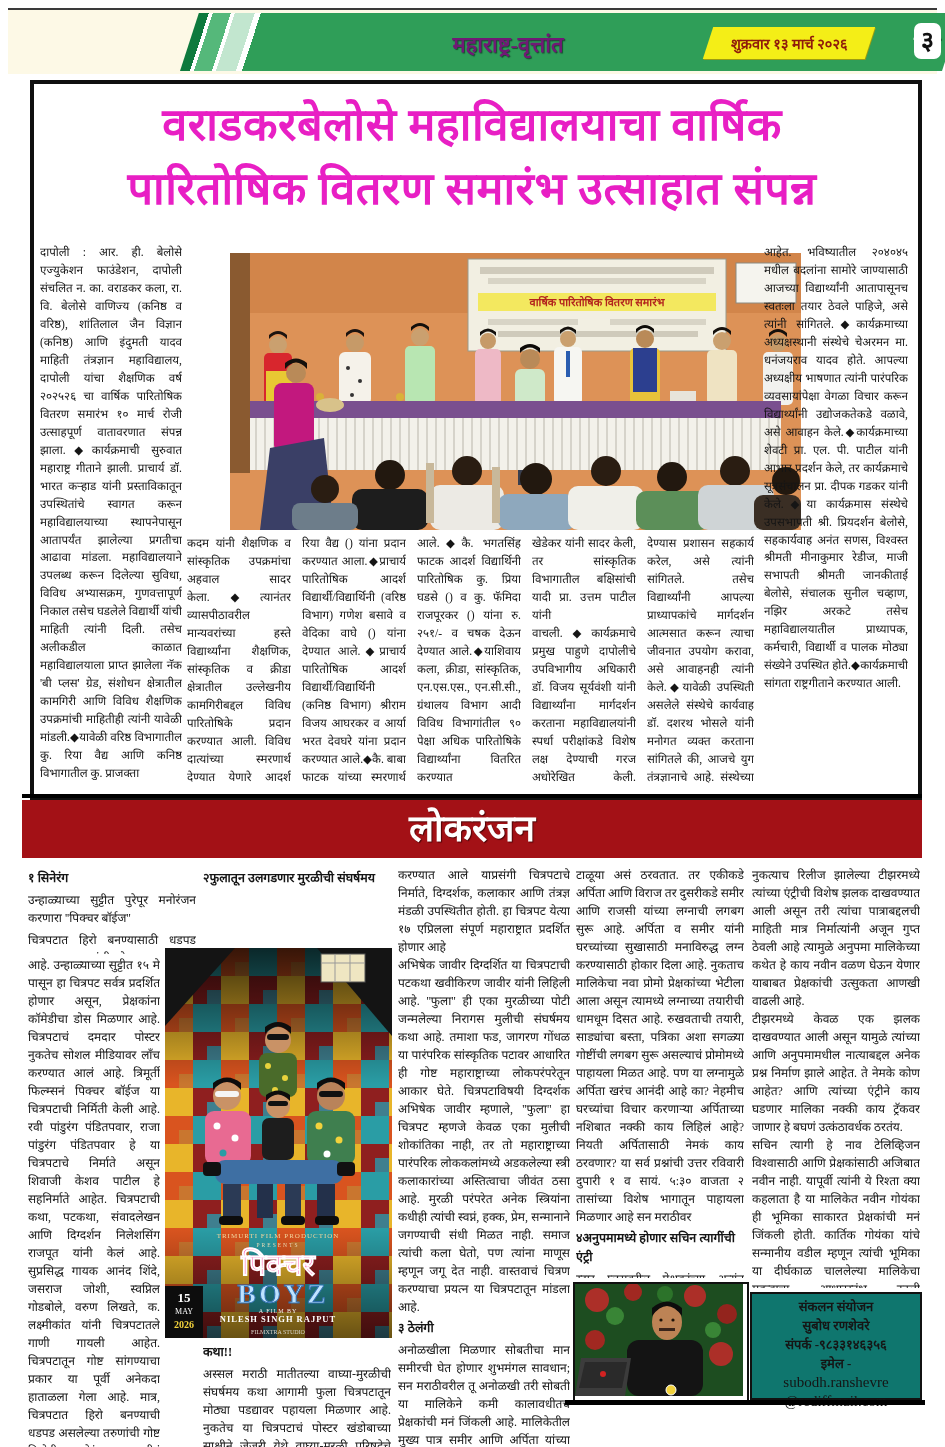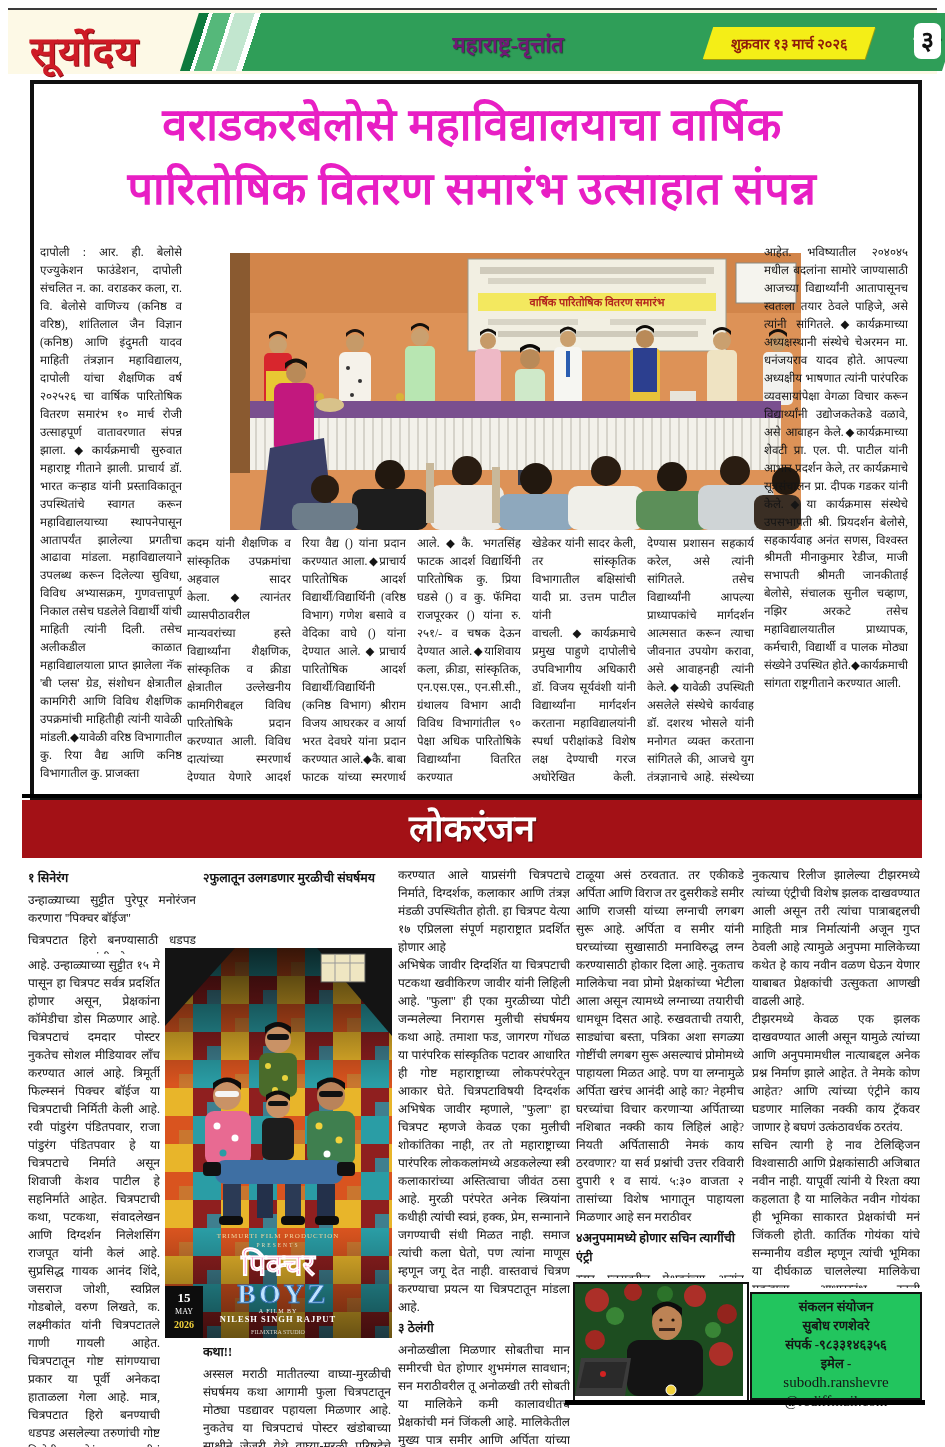--- a/index.html
+++ b/index.html
@@ -34,34 +34,33 @@
   .colR{left:764px;top:244px;width:144px;height:544px;}
   .cb{top:535px;height:253px;width:104px;}
   
   #lr-rule{left:22px;top:794px;width:900px;height:4px;background:#000;}
   #lr-band{left:22px;top:800px;width:900px;height:58px;background:#a31116;}
   #lr-title{left:22px;top:800px;width:900px;height:58px;text-align:center;color:#ffffff;
       font-weight:bold;font-size:37px;line-height:58px;text-shadow:1px 1px 1px #4d0406;}
   .lrhead{font-weight:bold;font-size:12.5px;margin:3px 0;}
   #poster{left:165px;top:948px;width:227px;height:390px;}
   #man-photo{left:573px;top:1282px;width:172px;height:116px;border:2px solid #111;}
-  #contact-box{left:750px;top:1292px;width:172px;height:108px;background:#22c55e;border:2px solid #111;
+  #contact-box{left:750px;top:1292px;width:172px;height:108px;background:#0f766e;border:2px solid #111;
       text-align:center;padding-top:4px;box-sizing:border-box;}
   #contact-box .m{font-weight:bold;font-size:13px;line-height:1.45;}
   #contact-box .e{font-size:15px;line-height:1.25;}
   #bottom-rule{left:565px;top:1400px;width:360px;height:5px;background:#000;}
 </style>
 </head>
 <body>
 
 <div id="page">
 
   <div id="mast" class="abs">
     <div id="green-banner" class="abs"></div>
-    <div id="paper-name" class="abs">सूर्योदय</div>
     <div id="section-title" class="abs">महाराष्ट्र-वृत्तांत</div>
     <div id="date-box" class="abs">
       <span>शुक्रवार १३ मार्च २०२६</span>
     </div>
     <div id="page-label" class="abs">पान</div>
     <div id="page-badge" class="abs">३</div>
   </div>
 
   <div id="art-box" class="abs"></div>
   <div class="abs headline" style="top:98px;">वराडकरबेलोसे महाविद्यालयाचा वार्षिक</div>

